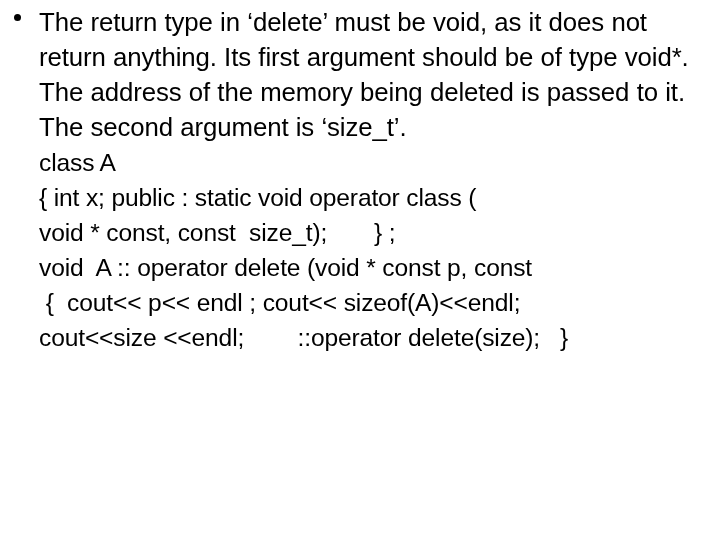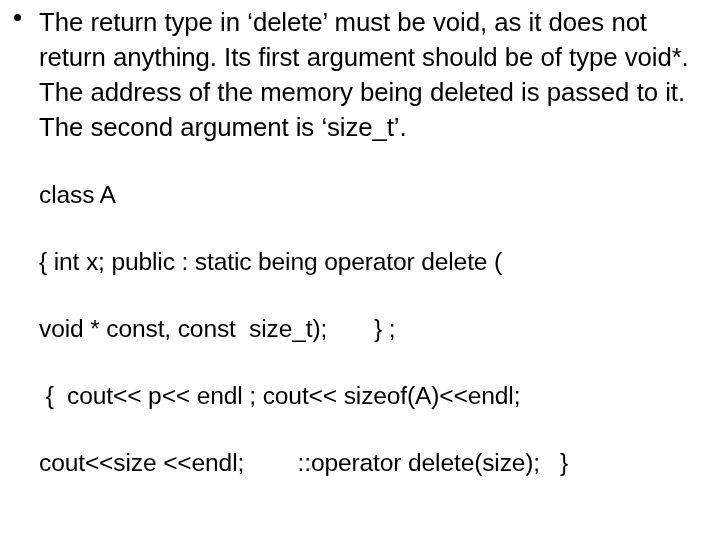--- a/index.html
+++ b/index.html
@@ -56,34 +56,34 @@
   .code-block {
     padding-left: 35px;
   }
 
   .code-line {
     font-size: 24.6px;
     line-height: 35px;
     letter-spacing: -0.15px;
     white-space: pre-wrap;
     text-align: left;
-    margin-top: 32px;
   }
 </style>
 </head>
 <body>
 
 <div class="slide">
 
   <div class="bullet-block">
     <span class="bullet-marker"></span>
     <div class="para lead">The return type in ‘delete’ must be void, as it does not return anything. Its first argument should be of type void*. The address of the memory being deleted is passed to it. The second argument is ‘size_t’.</div>
   </div>
 
   <div class="code-block">
     <div class="code-line">class A</div>
-    <div class="code-line">{ int x; public : static being operator delete (</div>
+    <div class="code-line">{ int x; public : static void operator class (</div>
     <div class="code-line">void * const, const  size_t);       } ;</div>
+    <div class="code-line">void  A :: operator delete (void * const p, const</div>
     <div class="code-line"> {  cout&lt;&lt; p&lt;&lt; endl ; cout&lt;&lt; sizeof(A)&lt;&lt;endl;</div>
     <div class="code-line">cout&lt;&lt;size &lt;&lt;endl;        ::operator delete(size);   }</div>
   </div>
 
 </div>
 
 </body></html>

